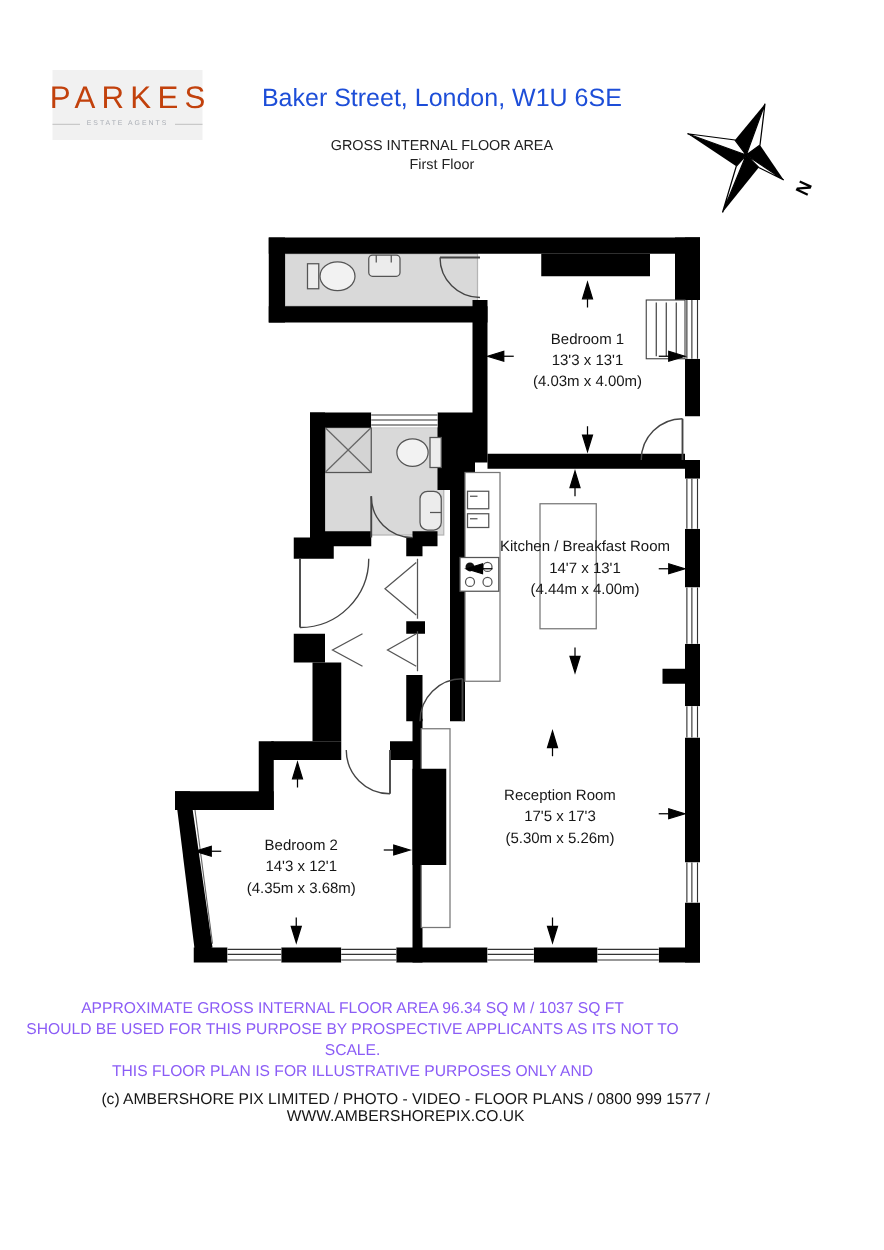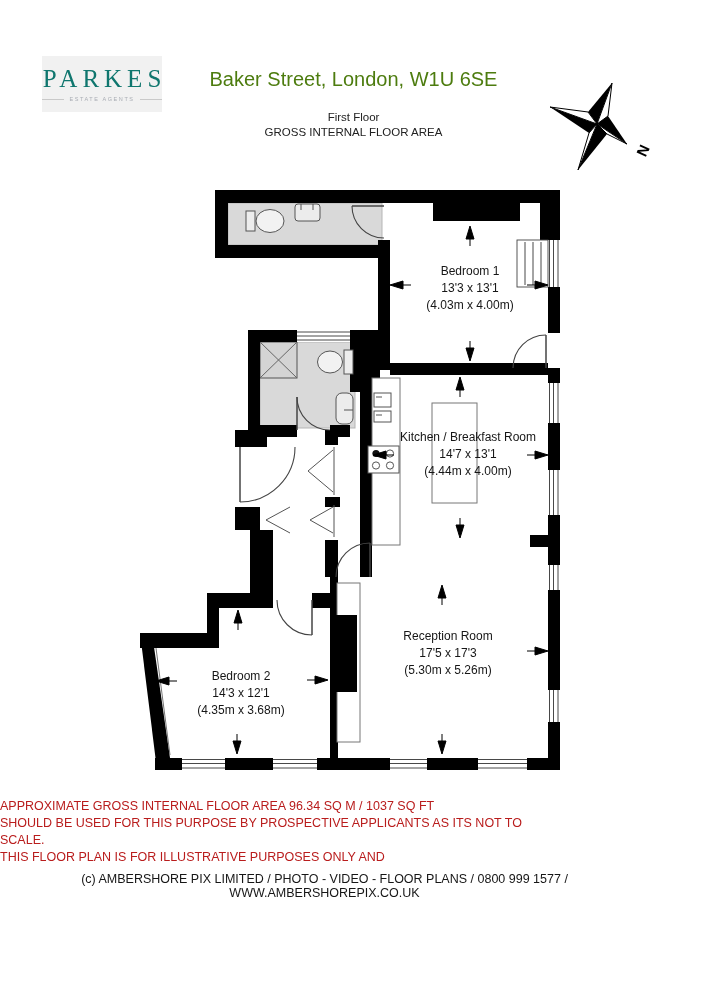--- a/index.html
+++ b/index.html
@@ -7,61 +7,61 @@
     width:707px;height:1000px;position:relative;background:#ffffff;
     font-family:"Liberation Sans", sans-serif;color:#1a1a1a;overflow:hidden;
   }
   .abs{position:absolute;}
   
   .logo-box{
     left:42px;top:56px;width:120px;height:56px;background:#f1f1f1;
     display:flex;flex-direction:column;align-items:center;justify-content:center;
   }
   .logo-name{
-    font-size:25px;letter-spacing:5px;color:#0f766e;font-weight:400;
-    padding-left:5px;line-height:1;font-family:Liberation Serif, serif;
+    font-size:25px;letter-spacing:5px;color:#c2410c;font-weight:400;
+    padding-left:5px;line-height:1;
   }
   .logo-tagline{
     margin-top:5px;display:flex;align-items:center;gap:5px;
     font-size:5.5px;letter-spacing:1.6px;color:#a9adb4;
   }
   .logo-tagline::before,.logo-tagline::after{
     content:"";display:block;width:22px;height:1px;background:#c9c9c9;
   }
   .page-title{
     left:0;top:68px;width:707px;text-align:center;
-    font-size:20px;color:#4d7c0f;
+    font-size:20px;color:#1d4ed8;
   }
   .sub-block{
     left:0;top:110px;width:707px;text-align:center;
     font-size:11.5px;line-height:14.5px;color:#222;
   }
   
   .disclaimer{
-    left:0;top:798px;width:564px;text-align:left;
-    font-size:12.5px;line-height:17px;color:#b91c1c;
+    left:0;top:798px;width:564px;text-align:center;
+    font-size:12.5px;line-height:17px;color:#8b5cf6;
   }
   .copyright{
     left:0;top:872px;width:649px;text-align:center;
     font-size:12.5px;color:#161616;
   }
   svg text{font-family:"Liberation Sans", sans-serif;}
   .room-label{font-size:12px;fill:#161616;}
 </style>
 </head>
 <body>
 
 <div class="abs logo-box">
   <div class="logo-name">PARKES</div>
   <div class="logo-tagline">ESTATE AGENTS</div>
 </div>
 <div class="abs page-title">Baker Street, London, W1U 6SE</div>
 <div class="abs sub-block">
+  <div>GROSS INTERNAL FLOOR AREA</div>
   <div>First Floor</div>
-  <div>GROSS INTERNAL FLOOR AREA</div>
 </div>
 
 <svg class="abs" style="left:0;top:0" width="707" height="1000" viewBox="0 0 707 1000">
 
   <g>
     <polygon points="612,83 588,112 597,124" fill="#000"></polygon>
     <polygon points="612,83 608,116 597,124" fill="#fff" stroke="#000" stroke-width="1"></polygon>
     <polygon points="550,107 589,133 597,124" fill="#000"></polygon>
     <polygon points="550,107 588,112 597,124" fill="#fff" stroke="#000" stroke-width="1"></polygon>
     <polygon points="578,170 607,134 597,124" fill="#000"></polygon>

